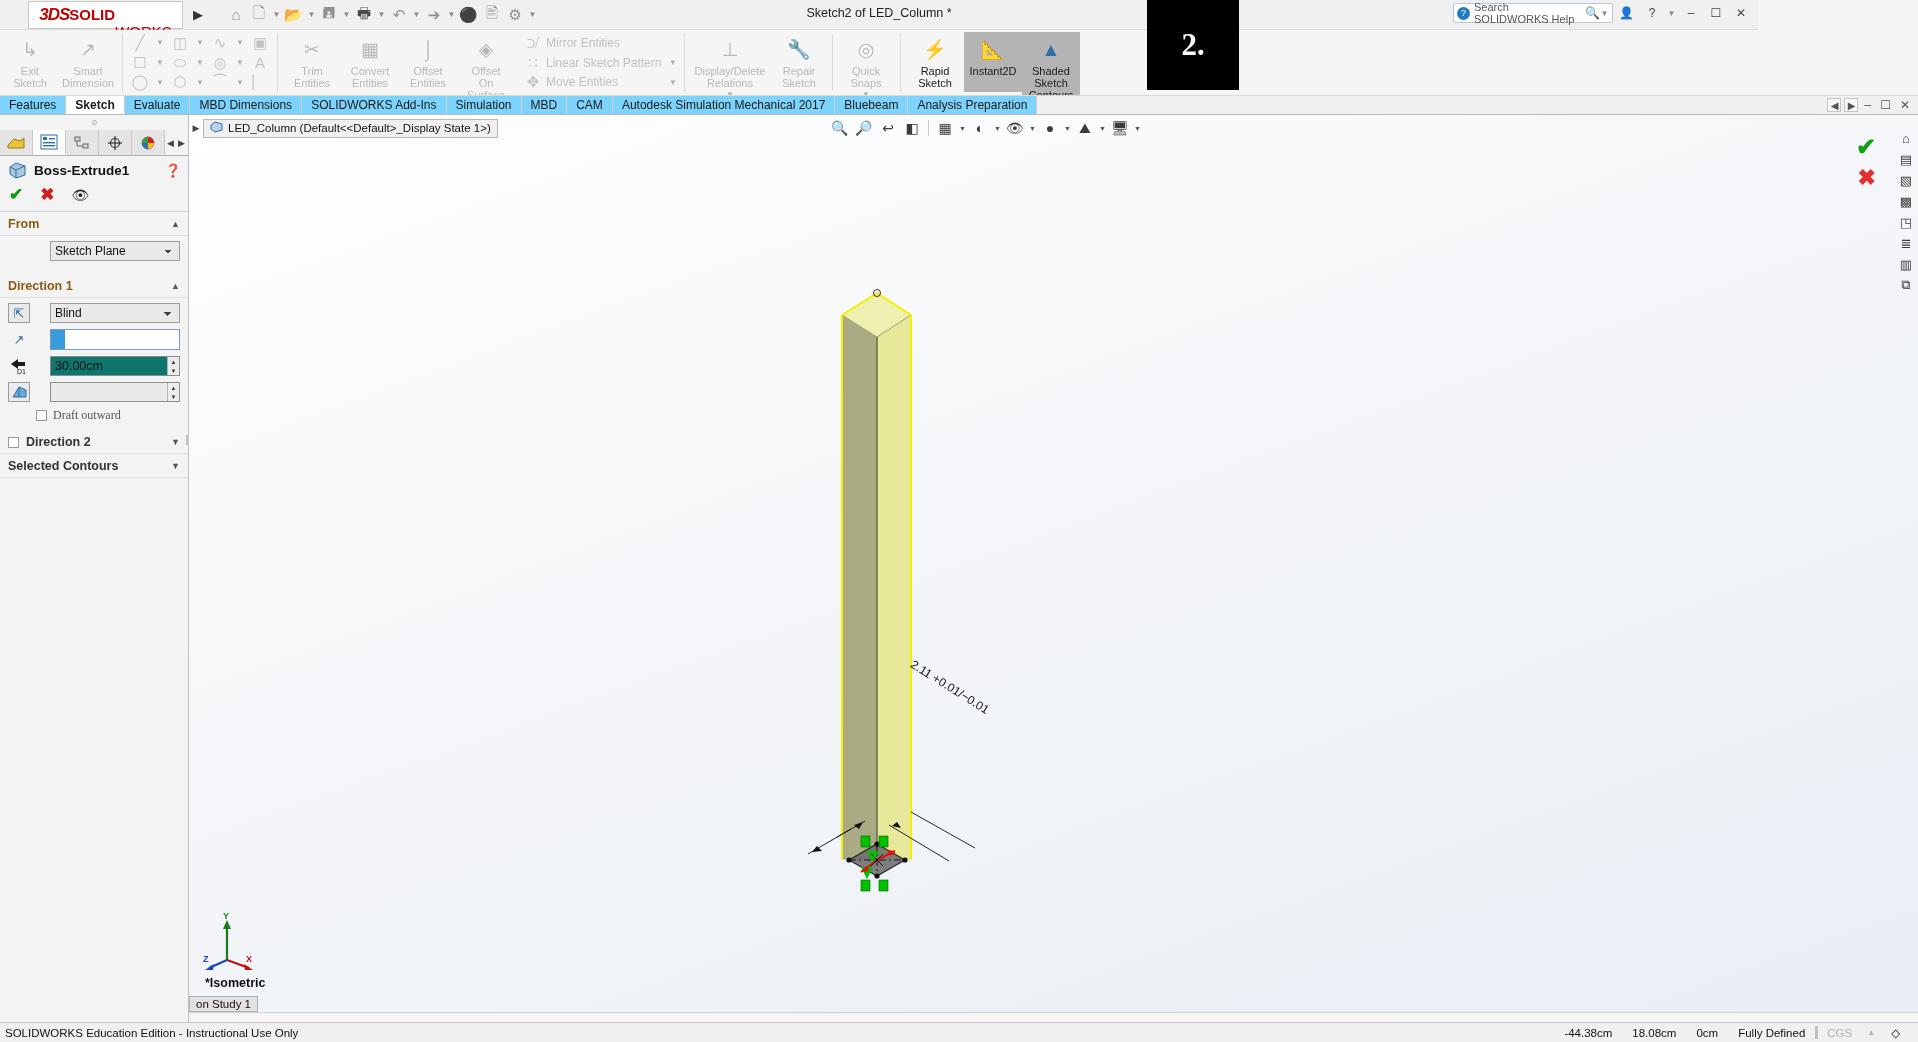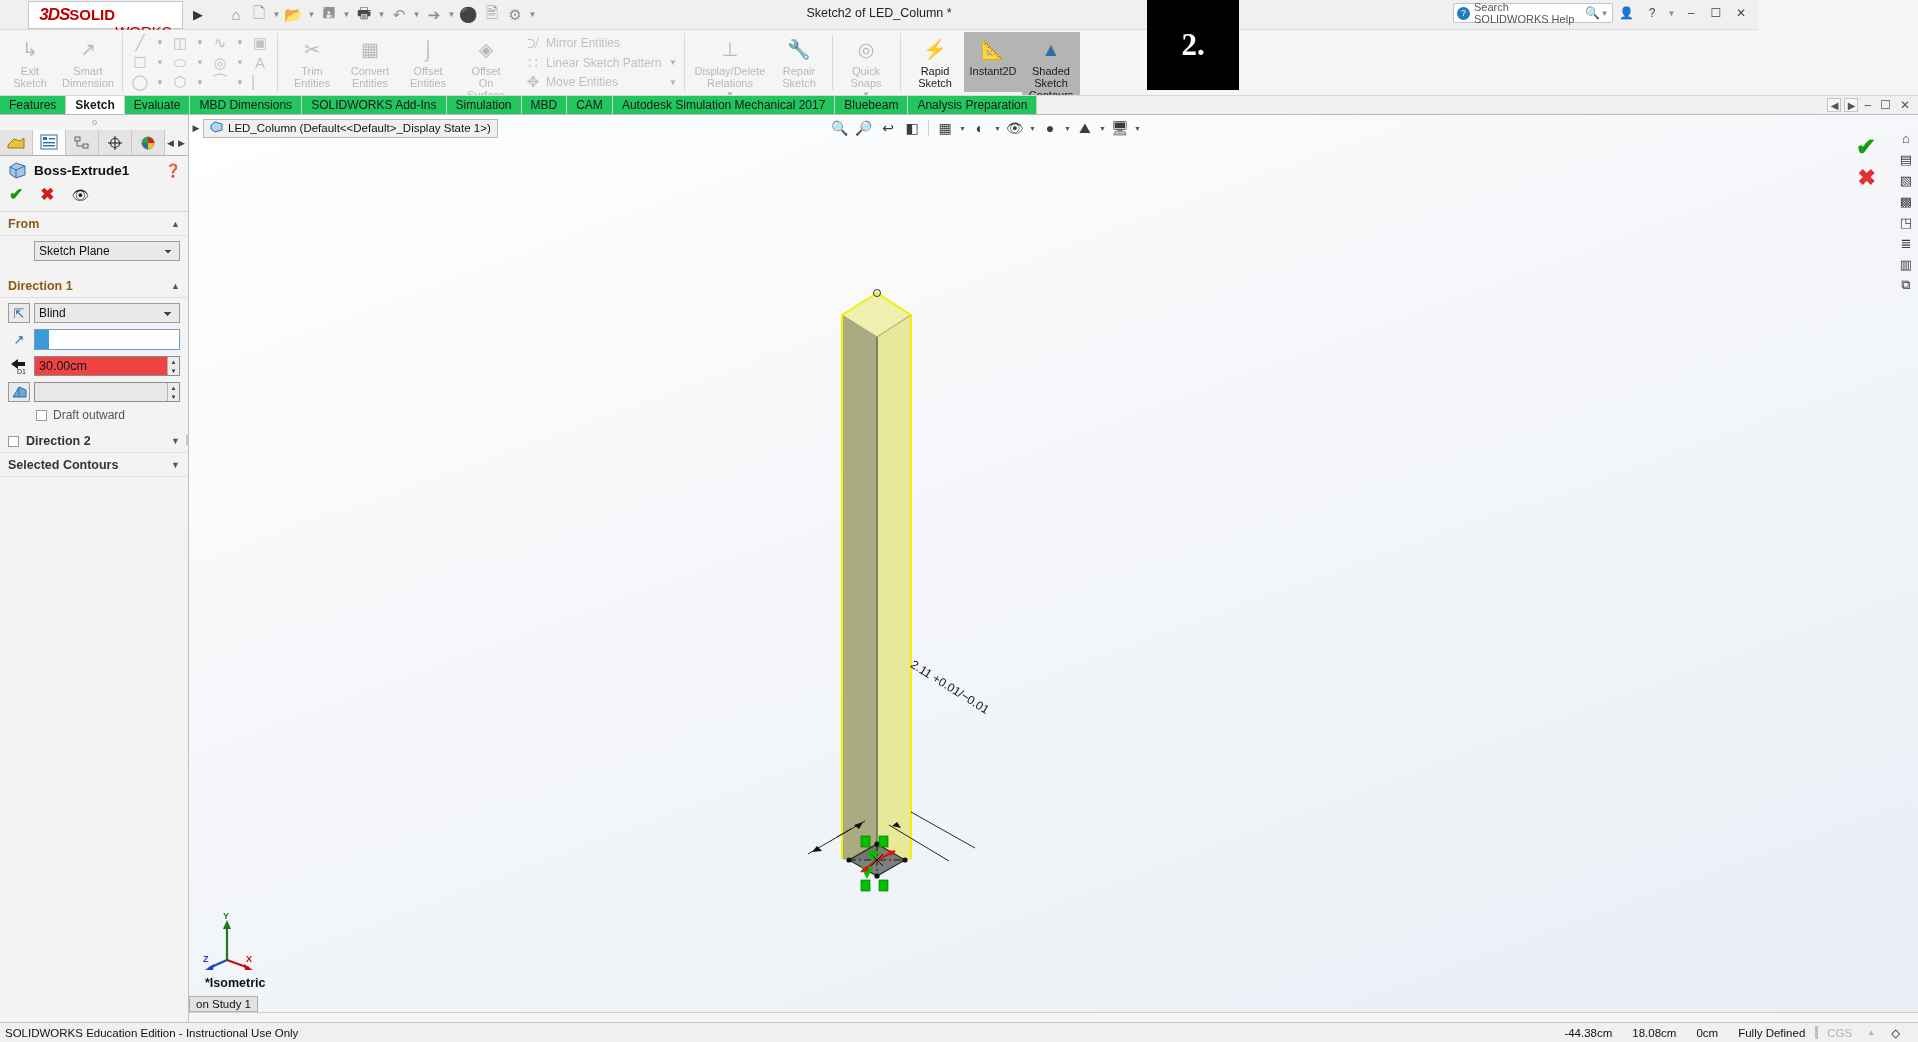--- a/index.html
+++ b/index.html
@@ -69,21 +69,21 @@
   .rcaret { color:#b0b0b0; font-size:8px; width:14px; text-align:center;}
   .wide-lbl { min-width:120px; }
 
   
   .tabstrip {
     position:absolute; left:0; top:96px; width:1918px; height:19px;
     background:#f0f0f0; display:flex; align-items:stretch; border-bottom:1px solid #b9b9b9;
   }
   .tab {
     padding:0 9px; display:flex; align-items:center; font-size:12px; color:#1a1a1a;
-    border-right:1px solid #cccccc; background:#22c55e; white-space:nowrap;
+    border-right:1px solid #cccccc; background:#7dd3fc; white-space:nowrap;
   }
   .tab.active { background:#ffffff; font-weight:bold; border-bottom:1px solid #fff;}
   .tabstrip-right { margin-left:auto; display:flex; align-items:center; gap:3px; padding-right:5px;}
   .tsr-btn { width:14px;height:14px;display:flex;align-items:center;justify-content:center;
              color:#555;font-size:10px;border:1px solid #c5c5c5;background:#f7f7f7;}
   .tsr-x { color:#555; font-size:12px; padding:0 3px;}
 
   
   .leftpanel {
     position:absolute; left:0; top:115px; width:189px; height:907px;
@@ -106,49 +106,49 @@
   .pm-x { color:#d01f1f; font-size:17px; font-weight:bold;}
   .pm-eye { color:#222; font-size:14px;}
   .sec-head {
     display:flex; align-items:center; justify-content:space-between;
     padding:5px 8px 4px 8px; color:#8a5a12; font-weight:bold; font-size:12.5px;
     border-bottom:1px solid #e0e0e0;
   }
   .sec-head .chev { color:#555; font-size:9px; font-weight:normal;}
   .sec-head.cb { color:#333; }
   .sec-body { padding:5px 8px 7px 8px; }
-  .row { display:flex; align-items:center; margin-bottom:6px; gap:4px;}
+  .row { display:flex; align-items:center; margin-bottom:6px; gap:20px;}
   .icoBox {
     width:22px;height:20px;display:flex;align-items:center;justify-content:center;
     font-size:13px; color:#2b6ea8; flex:none;
   }
   .icoBox.framed { border:1px solid #9a9a9a; background:#eaeaea; }
   select.ctl, .ctl {
     flex:1; height:20px; background:#e9e9e9; border:1px solid #9d9d9d;
     font-size:12px; color:#111; padding:0 4px; font-family:"Liberation Sans", sans-serif;
     -webkit-appearance:none; appearance:none;
     background-image:linear-gradient(45deg,transparent 50%,#444 50%),linear-gradient(135deg,#444 50%,transparent 50%);
     background-position:calc(100% - 11px) 8px, calc(100% - 7px) 8px;
     background-size:4px 4px,4px 4px; background-repeat:no-repeat;
   }
   .selfield {
     flex:1; height:21px; background:#ffffff; border:1px solid #7a9bc0;
     display:flex; align-items:stretch;
   }
   .selfield .bluebar { width:14px; background:#3a9bdc; }
   .numfield {
-    flex:1; height:20px; background:#ef4444; border:1px solid #8d8d8d;
+    flex:1; height:20px; background:#0f766e; border:1px solid #8d8d8d;
     display:flex; align-items:center; font-size:12.5px; color:#111; padding-left:4px;
   }
   .numfield.disabled { background:#e9e9e9; }
   .spin { width:12px; border-left:1px solid #b5b5b5; display:flex; flex-direction:column;
           margin-left:auto; height:100%; }
   .spin div { flex:1; display:flex; align-items:center; justify-content:center;
               font-size:6px; color:#333; background:#ececec;}
-  .cbrow { display:flex; align-items:center; gap:6px; padding-left:28px; }
+  .cbrow { display:flex; align-items:center; gap:6px; padding-left:28px;font-family:Liberation Serif, serif; }
   .cbox { width:11px;height:11px;border:1px solid #9a9a9a; background:#fff; flex:none;}
   .cbl { font-size:12px; color:#555;}
   .pm-edge { position:absolute; right:-1px; top:320px; width:3px; height:10px; background:#c5c5c5;}
 
   
   .gfx {
     position:absolute; left:189px; top:115px; width:1729px; height:907px;
     background:linear-gradient(160deg,#ffffff 0%, #f4f6f9 45%, #e9eef5 100%);
     overflow:hidden;
   }

